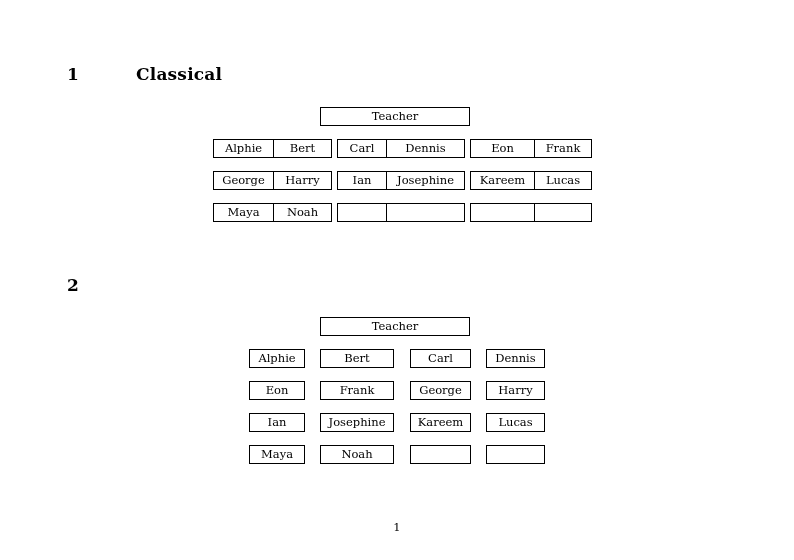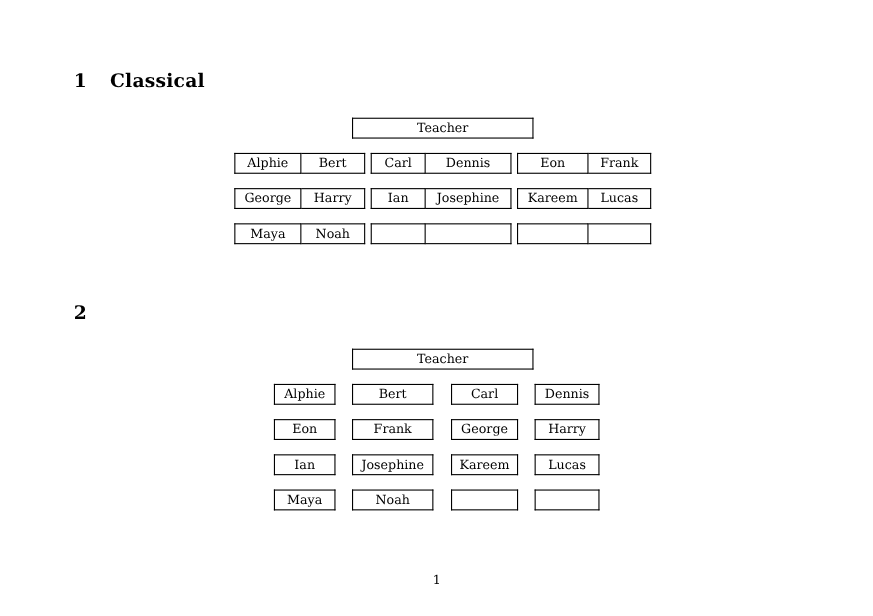--- a/index.html
+++ b/index.html
@@ -32,20 +32,21 @@
     font-size: 17px;
     letter-spacing: 0.2px;
     white-space: nowrap;
   }
   .section-heading .sec-num {
     display: inline-block;
     width: 33px;
   }
   .section-heading .sec-title {
     display: inline-block;
+    margin-left: 36px;
   }
   #heading-classical   { top: 64px; }
   #heading-distributed { top: 275px; }
 
   
   .tbl {
     position: absolute;
     border-collapse: collapse;
     table-layout: fixed;
     font-size: 11.5px;
@@ -56,21 +57,21 @@
     text-align: center;
     vertical-align: middle;
     height: 17px;
     padding: 0 2px;
     white-space: nowrap;
   }
 
   
   .teacher-tbl {
     left: 320px;
-    width: 165px;
+    width: 150px;
   }
   #teacher-classical   { top: 107px; }
   #teacher-distributed { top: 317px; }
 
   
   .cgroup { }
   .cgroup.col-a { left: 213px; width: 108px; }
   .cgroup.col-b { left: 337px; width: 117px; }
   .cgroup.col-c { left: 470px; width: 111px; }
 

